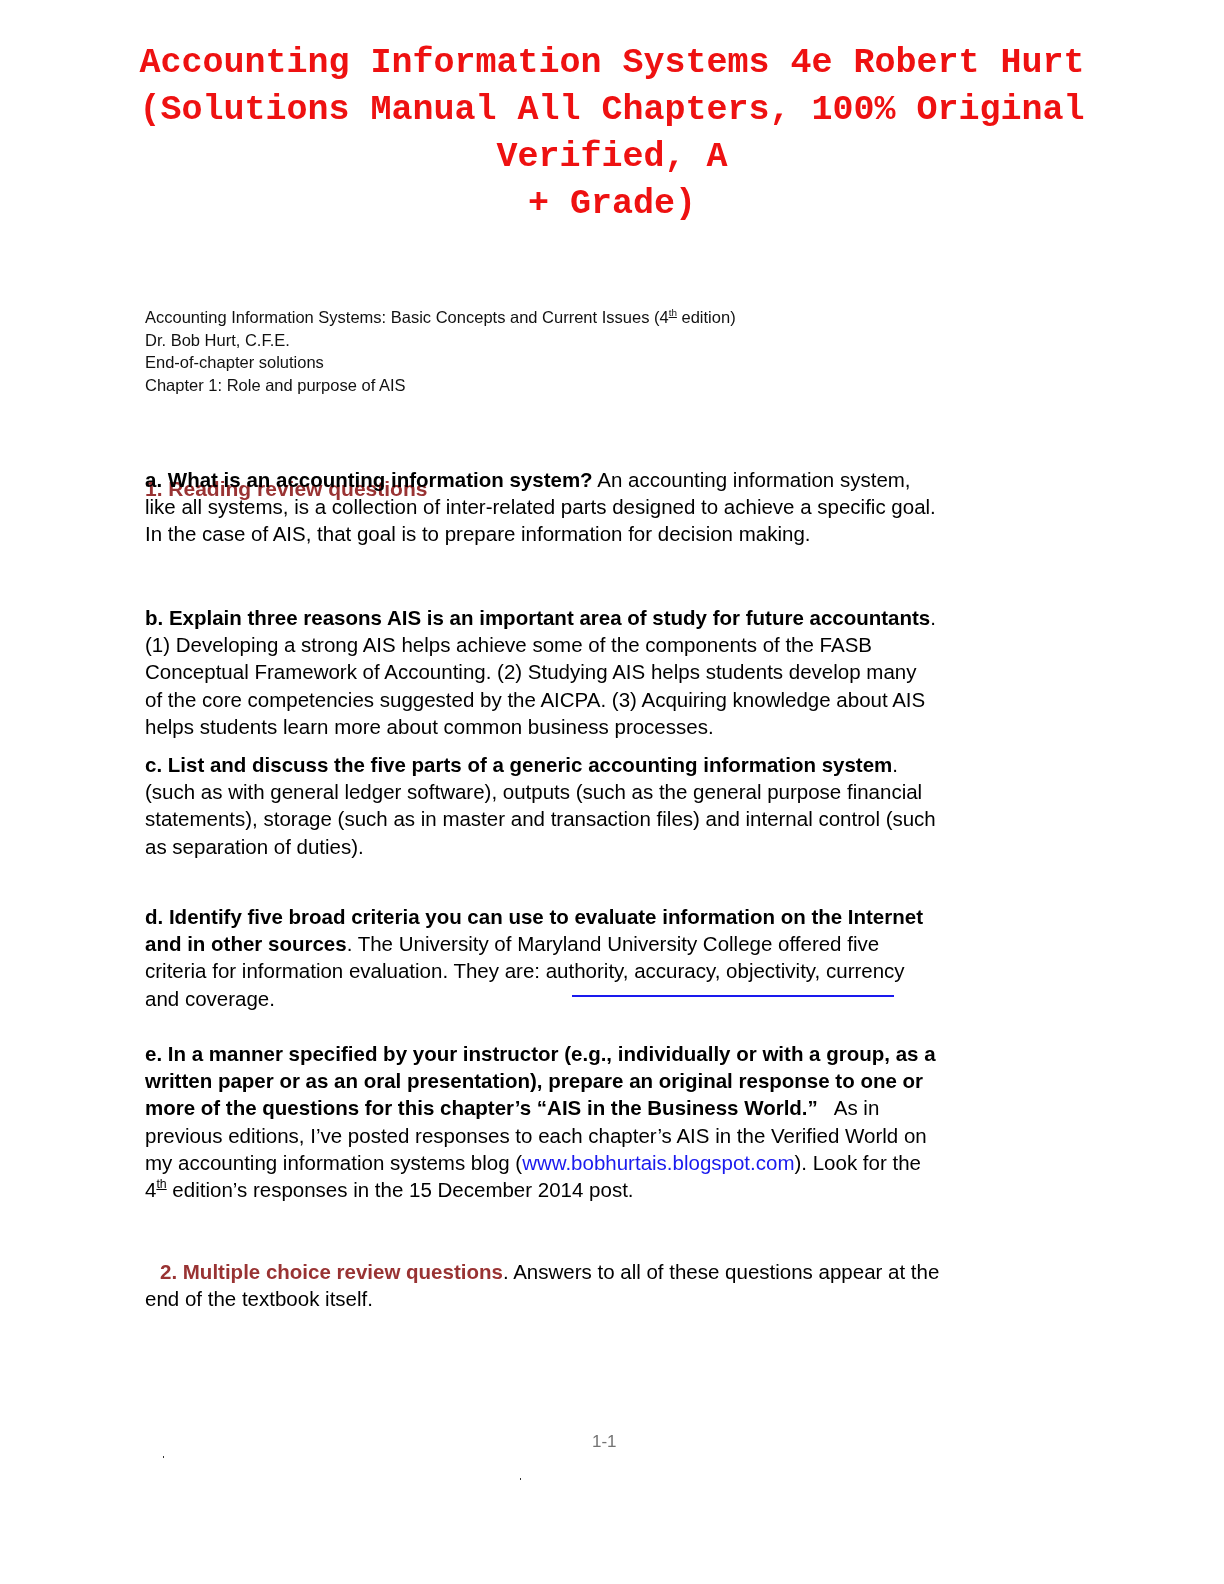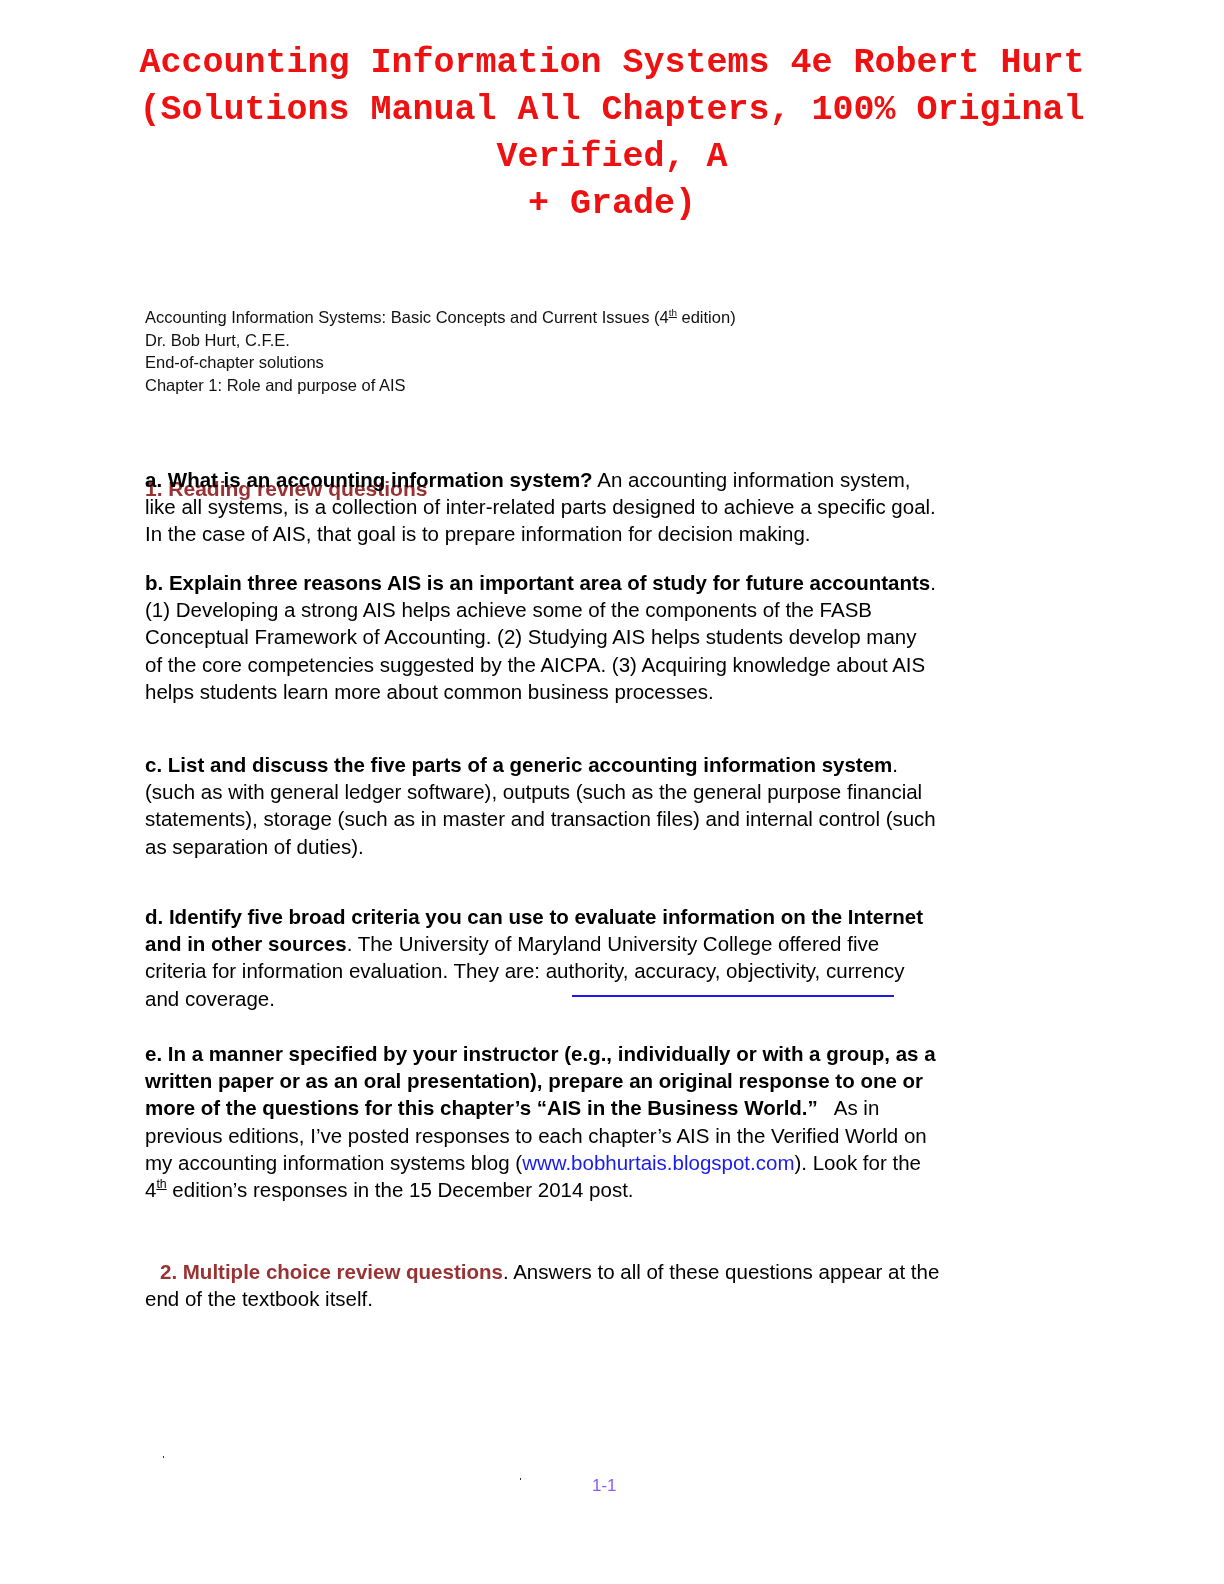--- a/index.html
+++ b/index.html
@@ -28,21 +28,21 @@
     }
     .para b { font-weight: bold; }
     .line { white-space: nowrap; }
     .link { color: #1a1aee; }
     .blue-underline {
       position: absolute; left: 572px; top: 995px; width: 322px; height: 2px;
       background: #1a1aee;
     }
     .dot { position: absolute; width: 1px; height: 2px; background: #333; }
     .page-num {
-      position: absolute; left: 592px; top: 1476px; font-size: 17px; color: #8b5cf6;
+      position: absolute; left: 592px; top: 1432px; font-size: 17px; color: #737373;
     }
   </style>
 </head>
 <body>
 
 <div class="title">
   <div>Accounting Information Systems 4e Robert Hurt</div>
   <div>(Solutions Manual All Chapters, 100% Original Verified, A</div>
   <div>+ Grade)</div>
 </div>
@@ -55,21 +55,21 @@
 </div>
 
 <div class="sec-heading" style="top:435px;margin-top:40px;">1.  Reading review questions</div>
 
 <div class="para" style="top:466px;">
   <div class="line"><b>a.  What is an accounting information system?</b><span>  An accounting information system,</span></div>
   <div class="line">like all systems, is a collection of inter-related parts designed to achieve a specific goal.</div>
   <div class="line">In the case of AIS, that goal is to prepare information for decision making.</div>
 </div>
 
-<div class="para" style="top:569px;">
+<div class="para" style="top:604px;">
   <div class="line"><b>b.  Explain three reasons AIS is an important area of study for future accountants</b><span>.</span></div>
   <div class="line">(1) Developing a strong AIS helps achieve some of the components of the FASB</div>
   <div class="line">Conceptual Framework of Accounting.  (2) Studying AIS helps students develop many</div>
   <div class="line">of the core competencies suggested by the AICPA.  (3) Acquiring knowledge about AIS</div>
   <div class="line">helps students learn more about common business processes.</div>
 </div>
 
 <div class="para" style="top:739px;margin-top:12px;">
   <div class="line"><b>c.  List and discuss the five parts of a generic accounting information system</b><span>.</span></div>
   <div class="line">(such as with general ledger software), outputs (such as the general purpose financial</div>

